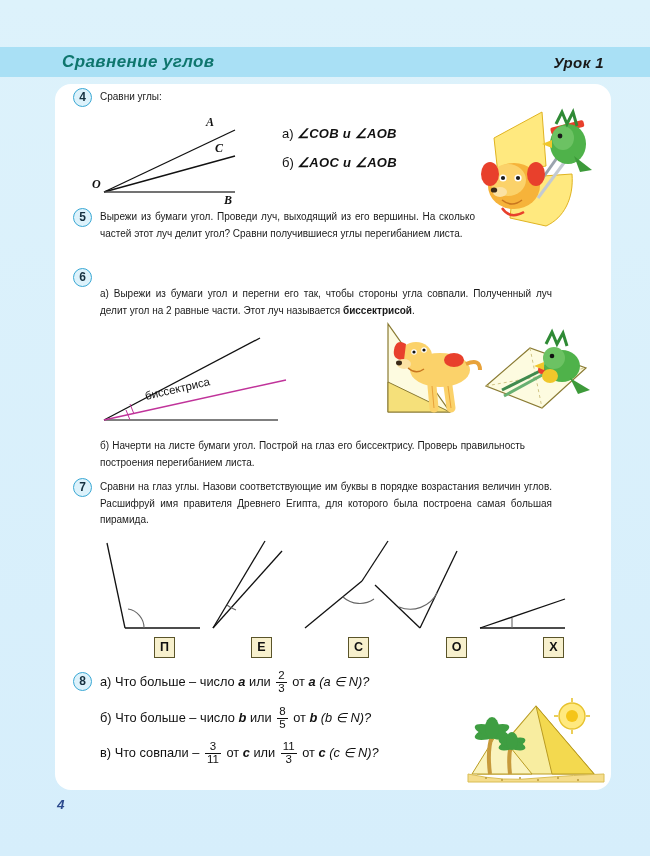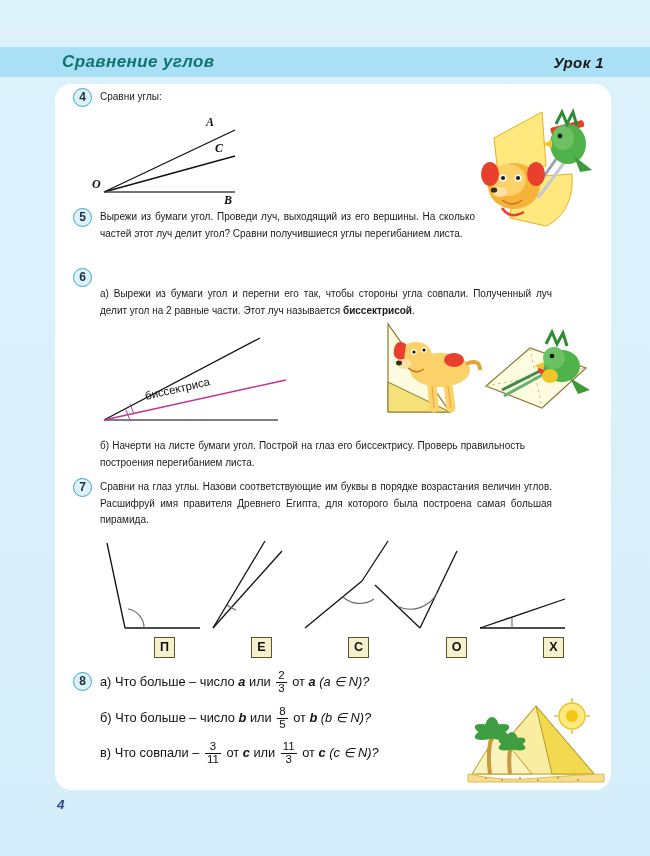--- a/index.html
+++ b/index.html
@@ -173,20 +173,30 @@
       <line x1="9" y1="84" x2="140" y2="22" stroke="#111" stroke-width="1.3"></line>
       <line x1="9" y1="84" x2="140" y2="48" stroke="#111" stroke-width="1.3"></line>
       <line x1="9" y1="84" x2="140" y2="84" stroke="#444" stroke-width="1.6"></line>
       <text class="lbl" x="111" y="18">A</text>
       <text class="lbl" x="120" y="44">C</text>
       <text class="lbl" x="129" y="96">B</text>
       <text class="lbl" x="-3" y="80">O</text>
     </svg>
   </div>
 
+  <div style="position:absolute; left:282px; top:126px;">
+    <div class="ans-line">
+      <span>а)</span>
+      <i>∠COB  и  ∠AOB</i>
+    </div>
+    <div class="ans-line">
+      <span>б)</span>
+      <i>∠AOC  и  ∠AOB</i>
+    </div>
+  </div>
 
   <div style="position:absolute; left:468px; top:100px; width:132px; height:128px;">
     <svg width="132" height="128" viewBox="0 0 132 128">
       <polygon points="26,38 74,12 78,66 30,74" fill="#ffe97f" stroke="#e0b321" stroke-width="1"></polygon>
       <path d="M42,118 L46,78 L104,74 C106,98 96,118 78,126 Z" fill="#ffe97f" stroke="#e0b321" stroke-width="1"></path>
 
       <rect x="82" y="28" width="34" height="7" rx="2" fill="#e8402c" transform="rotate(-14 82 28)"></rect>
 
       <line x1="62" y1="96" x2="96" y2="48" stroke="#9aa3ad" stroke-width="3"></line>
       <line x1="70" y1="98" x2="104" y2="52" stroke="#c3cad2" stroke-width="3"></line>

